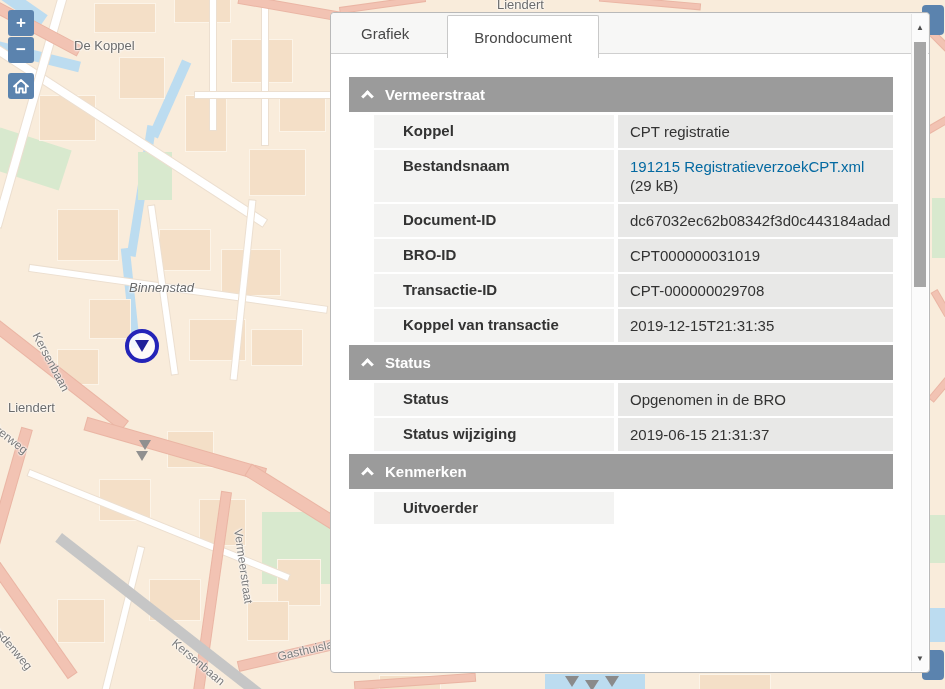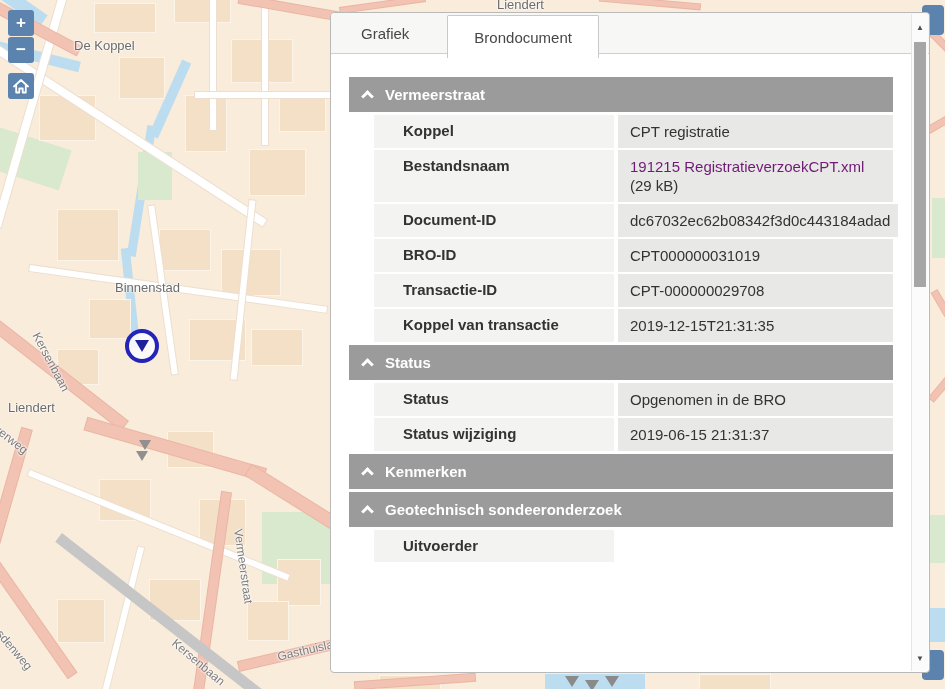--- a/index.html
+++ b/index.html
@@ -82,21 +82,21 @@
   .rows { margin-left:25px; }
   .row { display:flex; margin-bottom:2px; }
   .cl {
     width:240px; flex:0 0 240px; background:#f3f3f2; font-weight:bold; color:#333;
     padding:7px 10px 7px 29px; font-size:15px; line-height:18px;
   }
   .cv {
     flex:1; background:#e8e8e7; color:#333; padding:7px 8px 7px 12px;
     font-size:15px; line-height:19px; margin-left:4px; word-wrap:break-word;
   }
-  .link { color:#701a75; text-decoration:none; cursor:pointer; }
+  .link { color:#0369a1; text-decoration:none; cursor:pointer; }
   
   .sb {
     position:absolute; top:1px; right:1px; bottom:1px; width:17px;
     background:#fbfbfb; border-left:1px solid #e6e6e6; border-radius:0 4px 4px 0;
   }
   .sb-btn {
     position:absolute; left:0; width:16px; height:26px; display:flex;
     align-items:center; justify-content:center; color:#4e4e4e; font-size:8px; cursor:pointer;
   }
   .sb-thumb { position:absolute; top:28px; left:2px; width:12px; height:245px; background:#a6a6a6; cursor:pointer; }
@@ -171,21 +171,21 @@
   <div class="shape road-s" style="left:925px;top:40px;width:34px;height:6px;transform:rotate(45deg);"></div>
   <div class="shape road-s" style="left:926px;top:120px;width:30px;height:6px;transform:rotate(-30deg);"></div>
   <div class="shape road-s" style="left:928px;top:300px;width:26px;height:6px;transform:rotate(60deg);"></div>
   <div class="shape road-s" style="left:926px;top:385px;width:30px;height:6px;transform:rotate(-50deg);"></div>
   <div class="shape road-s" style="left:355px;top:678px;width:120px;height:7px;transform:rotate(-4deg);"></div>
 
   <div class="shape rail" style="left:62px;top:533px;width:265px;height:11px;transform:rotate(38deg);transform-origin:left top;"></div>
 
   <div class="maplabel" style="left:497px;top:-3px;">Liendert</div>
   <div class="maplabel" style="left:74px;top:38px;">De Koppel</div>
-  <div class="maplabel" style="left:115px;top:280px;">Binnenstad</div>
+  <div class="maplabel" style="left:129px;top:280px;font-style:italic;">Binnenstad</div>
   <div class="maplabel" style="left:8px;top:400px;">Liendert</div>
   <div class="maplabel street" style="left:0px;top:422px;transform:rotate(38deg);transform-origin:left top;">kerweg</div>
   <div class="maplabel street" style="left:42px;top:330px;transform:rotate(62deg);transform-origin:left top;">Kersenbaan</div>
   <div class="maplabel street" style="left:0px;top:622px;transform:rotate(50deg);transform-origin:left top;">usdenweg</div>
   <div class="maplabel street" style="left:178px;top:636px;transform:rotate(40deg);transform-origin:left top;">Kersenbaan</div>
   <div class="maplabel street" style="left:245px;top:528px;transform:rotate(82deg);transform-origin:left top;">Vermeerstraat</div>
   <div class="maplabel street" style="left:276px;top:650px;transform:rotate(-13deg);transform-origin:left top;">Gasthuislaan</div>
 
   <div class="marker">
     <div class="tri"></div>
@@ -279,24 +279,20 @@
     </div>
 
     <div class="section">
       <div class="sec-h">
         <span class="chev"></span>
         <span>Kenmerken</span>
       </div>
     </div>
 
     <div class="section">
-      <div class="sec-h">
-        <span class="chev"></span>
-        <span>Geotechnisch sondeeronderzoek</span>
-      </div>
       <div class="rows">
         <div class="row">
           <div class="cl">Uitvoerder</div>
         </div>
       </div>
     </div>
 
   </div>
 
   <div class="sb">

